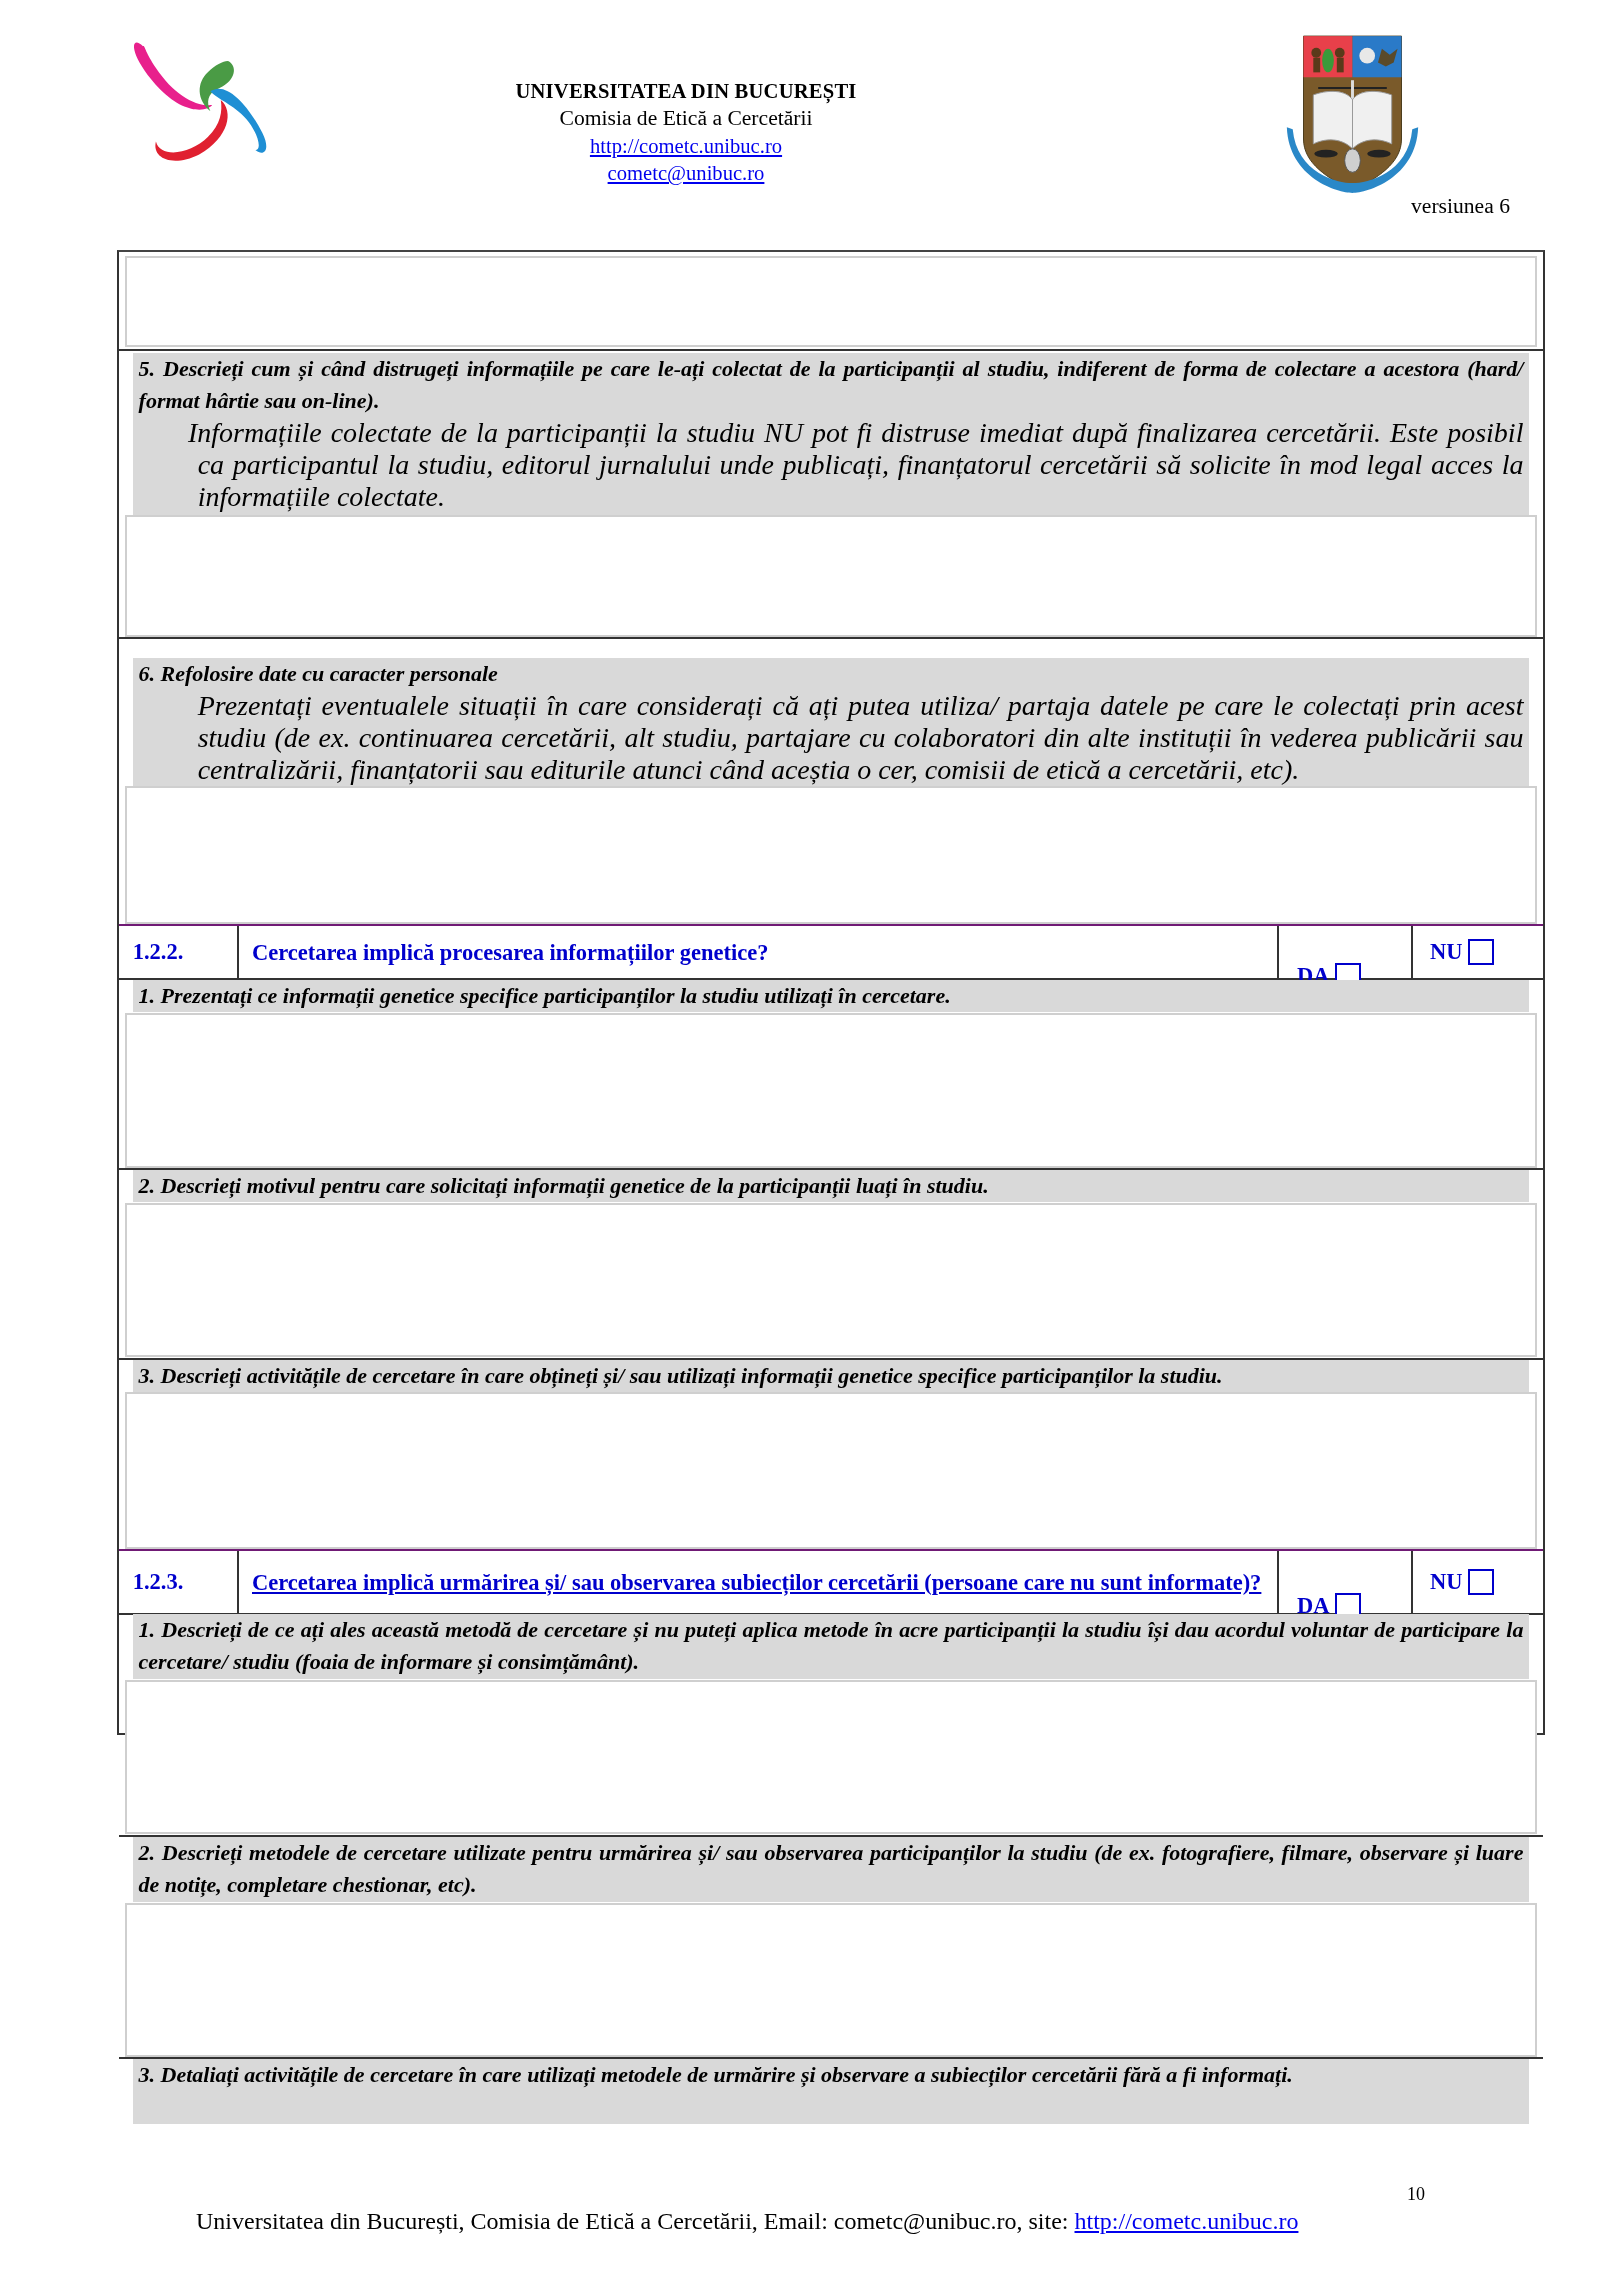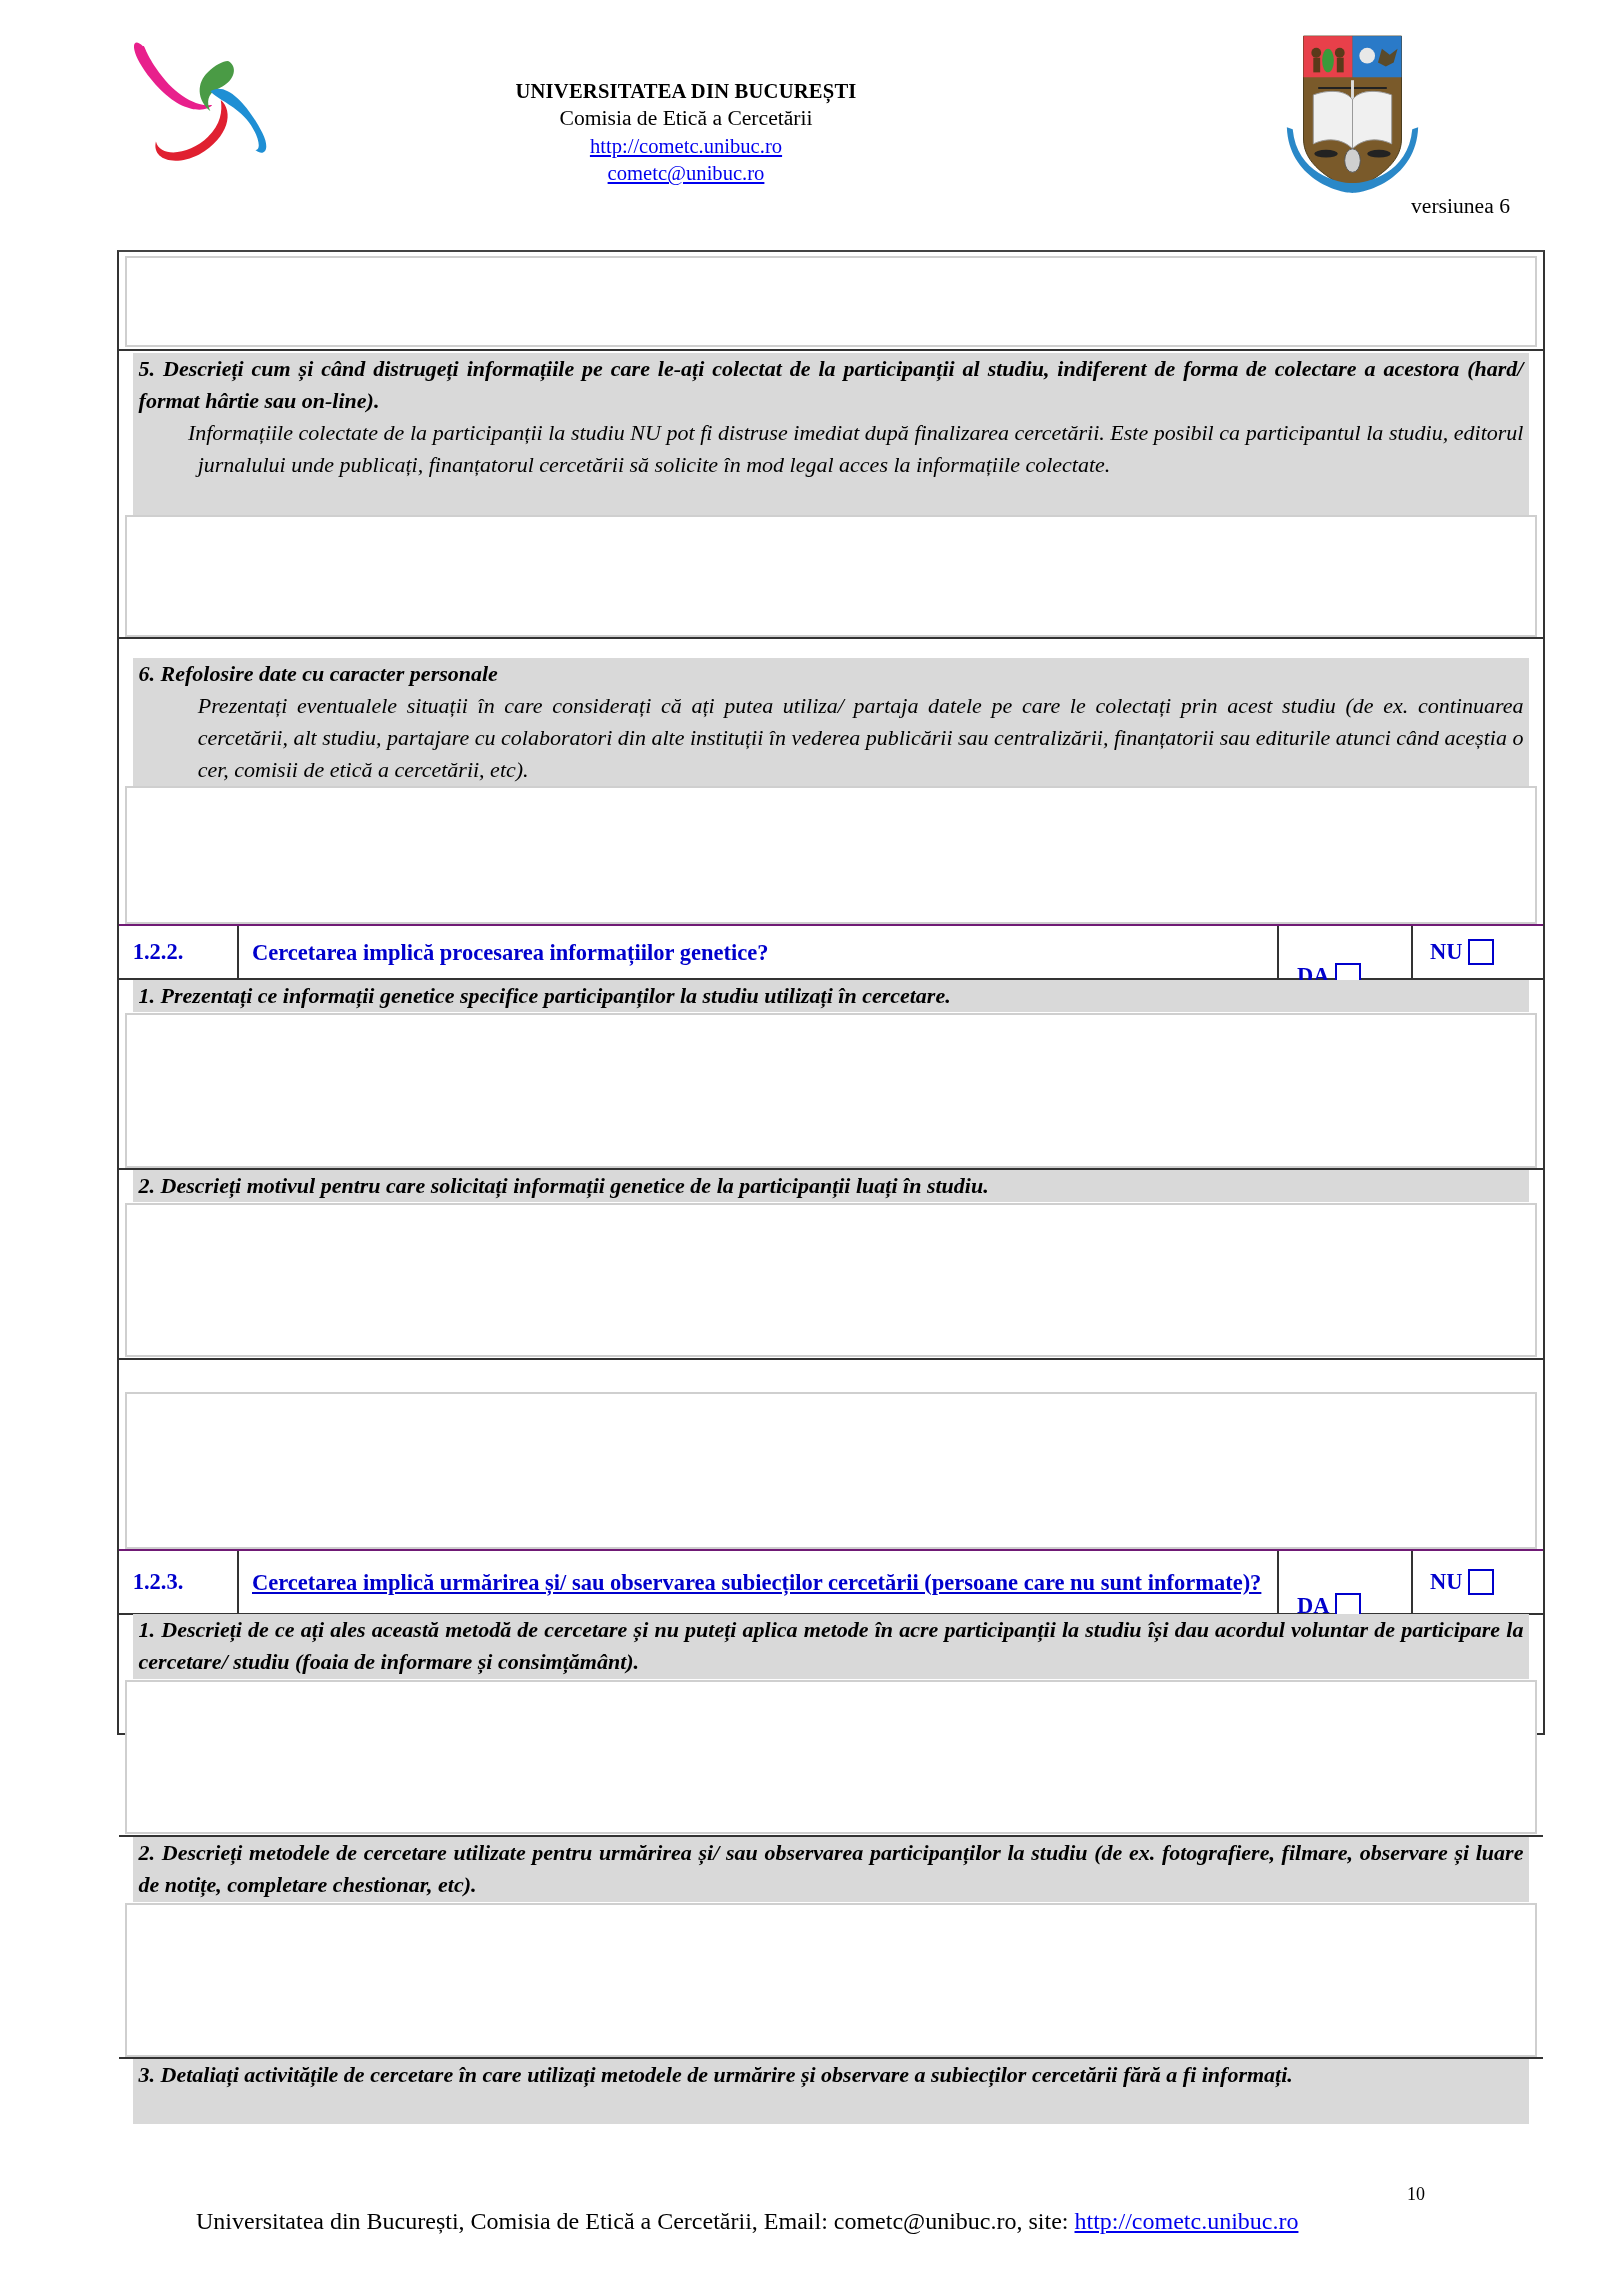--- a/index.html
+++ b/index.html
@@ -17,21 +17,21 @@
 
     
     .outer { position: absolute; left: 117px; top: 250px; width: 1428px; height: 1485px; border: 2px solid #333; border-top: 2px solid #444; }
     .abs { position: absolute; }
     .hline { position: absolute; left: 0; right: 0; height: 2px; background: #333; }
 
     .answer-box { position: absolute; left: 5.9px; right: 5.9px; border: 2.9px solid #cfcfcf; background: #fff; }
 
     .gray-band { position: absolute; left: 13.7px; right: 13.7px; background: #d9d9d9; }
     .q-heading { font-family: "Liberation Serif", serif; font-style: italic; font-weight: bold; font-size: 22px; line-height: 32px; text-align: justify; padding: 0 5.9px 0 5.9px; }
-    .q-sub { font-family: "Liberation Serif", serif; font-style: italic; font-size: 22px; line-height: 32px; text-align: justify; padding: 0 5.9px 0 65px; text-indent: -9.8px; }
+    .q-sub { font-family: "Liberation Serif", serif; font-style: italic; font-size: 28px; line-height: 32px; text-align: justify; padding: 0 5.9px 0 65px; text-indent: -9.8px; }
     .q-sub.s6 { text-indent: 0; }
 
     
     .qrow { position: absolute; left: 0; right: 0; border-top: 2px solid #701a75; border-bottom: 2px solid #333; }
     .qrow .cell { position: absolute; top: 0; bottom: 0; display: flex; align-items: center; color: #0000cc; font-weight: bold; font-size: 22.5px; font-family: "Liberation Serif", serif; }
     .qrow .vsep { position: absolute; top: 0; bottom: 0; width: 2px; background: #333; }
     .qrow .code { left: 13.7px; }
     .qrow .question { left: 133px; width: 1019px; line-height: 29px; }
     .qrow .da { left: 1178px; margin-top: 47px; }
     .qrow .nu { left: 1311px; }
@@ -132,20 +132,23 @@
   </div>
   <div class="answer-box" style="top:761px; height:155px;"></div>
   <div class="hline" style="top:916px;"></div>
 
   <div class="gray-band" style="top:918px; height:32px;">
     <div class="q-heading">2. Descrieți motivul pentru care solicitați informații genetice de la participanții luați în studiu.</div>
   </div>
   <div class="answer-box" style="top:951px; height:154px;"></div>
   <div class="hline" style="top:1106px;"></div>
 
+  <div class="gray-band" style="top:1108px; height:32px;">
+    <div class="q-heading">3. Descrieți activitățile de cercetare în care obțineți și/ sau utilizați informații genetice specifice participanților la studiu.</div>
+  </div>
   <div class="answer-box" style="top:1140px; height:157px;"></div>
 
   <div class="qrow" style="top:1297px; height:66px;">
     <div class="cell code">1.2.3.</div>
     <div class="vsep" style="left:118px;"></div>
     <div class="cell question" style="width:1010px;text-decoration:underline;">Cercetarea implică urmărirea și/ sau observarea subiecților cercetării (persoane care nu sunt informate)?</div>
     <div class="vsep" style="left:1158px;"></div>
     <div class="cell da">
       <span>DA</span>
       <span class="checkbox"></span>

